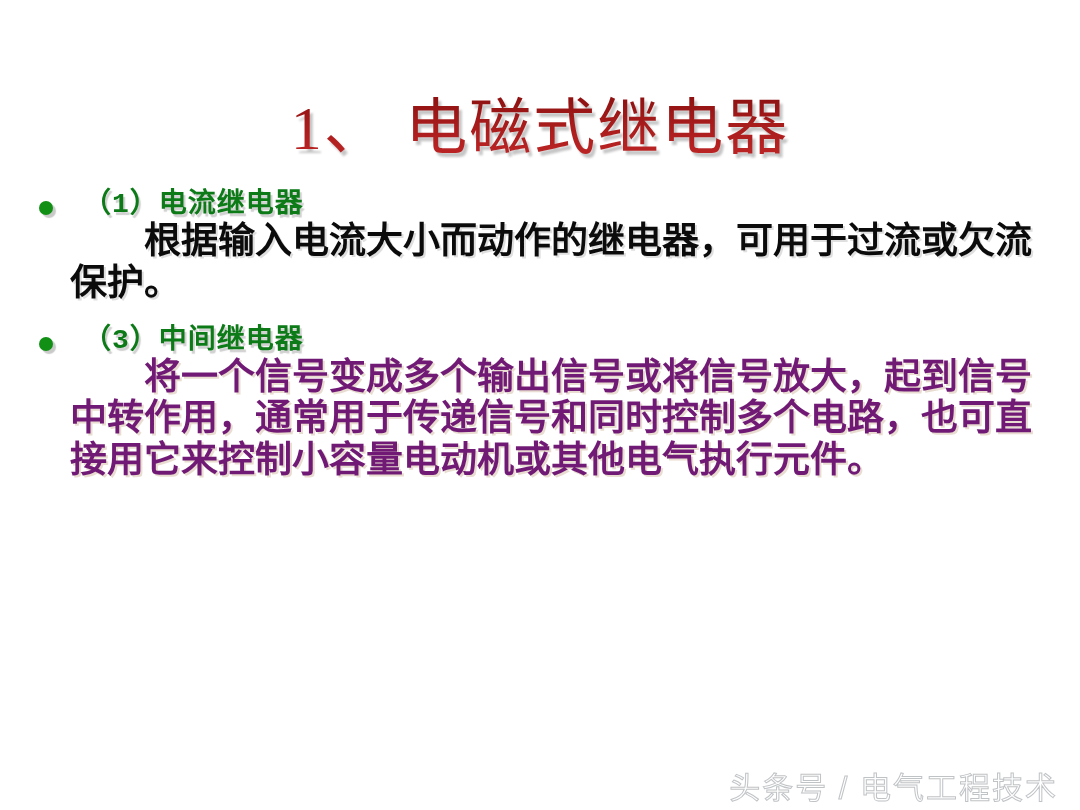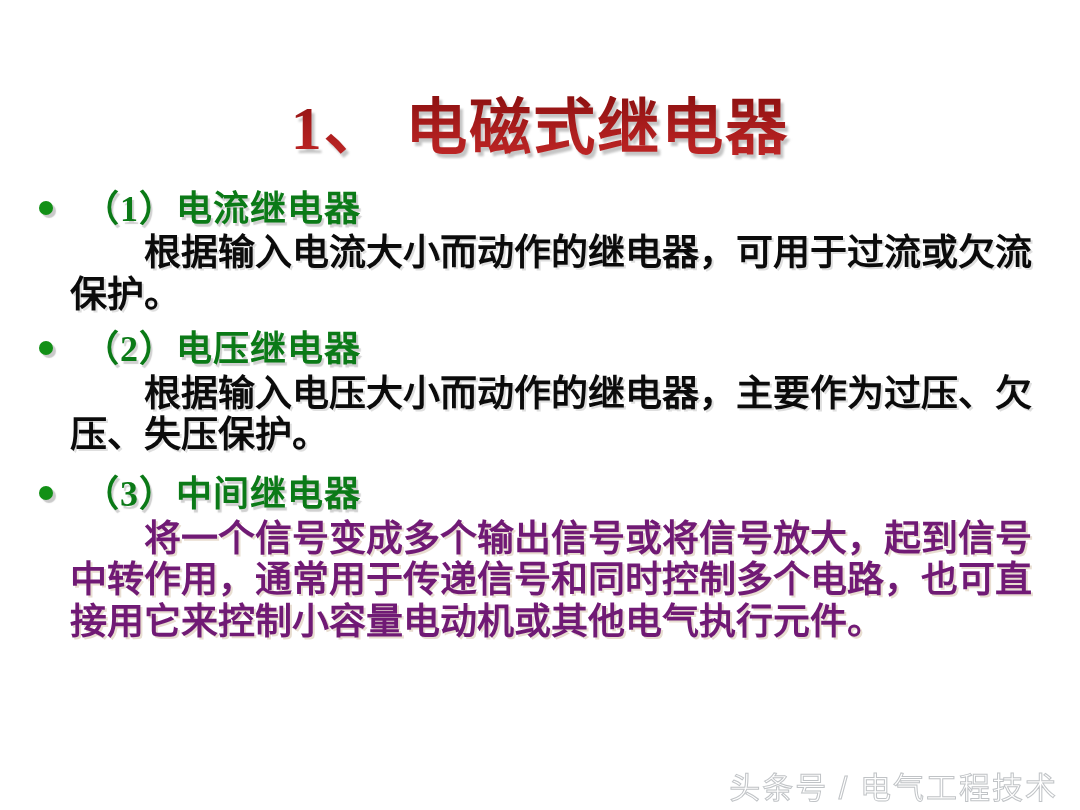--- a/index.html
+++ b/index.html
@@ -24,21 +24,21 @@
   }
 
   
   .slide-title {
     position: absolute;
     top: 54px;
     left: 0;
     width: 1080px;
     text-align: center;
     font-family: "Liberation Serif", "DejaVu Serif", serif;
-    font-weight: 700;
+    font-weight: 400;
     font-size: 62px;
     line-height: 1.05;
     letter-spacing: 2px;
     color: #9e1515;
     background: linear-gradient(to bottom, #8d1111 0%, #a81c1c 45%, #c02626 100%);
     -webkit-background-clip: text;
     background-clip: text;
     -webkit-text-fill-color: transparent;
     filter: drop-shadow(3px 4px 1px rgba(150,150,150,0.55));
     white-space: nowrap;
@@ -70,32 +70,32 @@
     flex: 0 0 auto;
     width: 14px;
     height: 14px;
     border-radius: 50%;
     background: #129016;
     margin: 13px 30px 0 13px;
     box-shadow: 3px 3px 1px rgba(165,165,165,0.6);
   }
 
   .point-label {
-    font-family: Liberation Serif, serif;
+    font-family: Liberation Mono, monospace;
     font-weight: 700;
-    font-size: 36px;
+    font-size: 28px;
     line-height: 1.18;
     color: #0b7a17;
     letter-spacing: 1px;
     text-shadow: 2px 3px 1px rgba(170,170,170,0.55);
     white-space: nowrap;
   }
 
   .point-body {
-    font-family: Liberation Serif, serif;
+    font-family: Liberation Mono, monospace;
     font-weight: 700;
     font-size: 37px;
     line-height: 1.13;
     color: #0b0b0b;
     letter-spacing: 0px;
     text-indent: 74px;
     margin: 2px 0 0 44px;
     text-shadow: 2px 2px 0px rgba(185,185,185,0.45);
   }
 
@@ -135,27 +135,20 @@
   <div class="content">
 
     <div class="point p1">
       <div class="point-head">
         <span class="bullet"></span>
         <span class="point-label">（1）电流继电器</span>
       </div>
       <p class="point-body">根据输入电流大小而动作的继电器，可用于过流或欠流保护。</p>
     </div>
 
-    <div class="point p2">
-      <div class="point-head">
-        <span class="bullet"></span>
-        <span class="point-label">（2）电压继电器</span>
-      </div>
-      <p class="point-body">根据输入电压大小而动作的继电器，主要作为过压、欠压、失压保护。</p>
-    </div>
 
     <div class="point p3">
       <div class="point-head">
         <span class="bullet"></span>
         <span class="point-label">（3）中间继电器</span>
       </div>
       <p class="point-body accent">将一个信号变成多个输出信号或将信号放大，起到信号中转作用，通常用于传递信号和同时控制多个电路，也可直接用它来控制小容量电动机或其他电气执行元件。</p>
     </div>
 
   </div>

